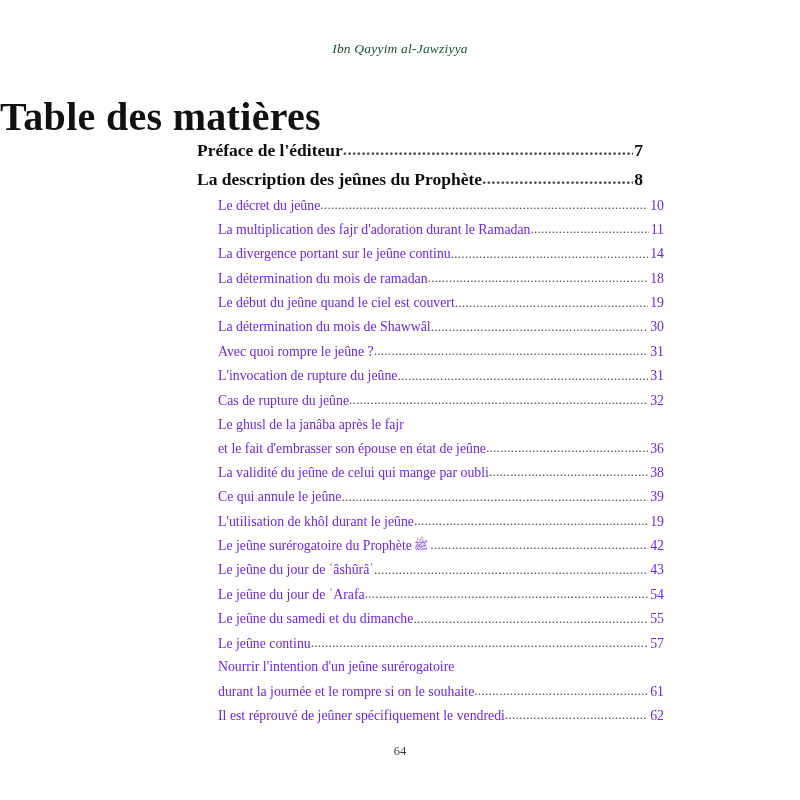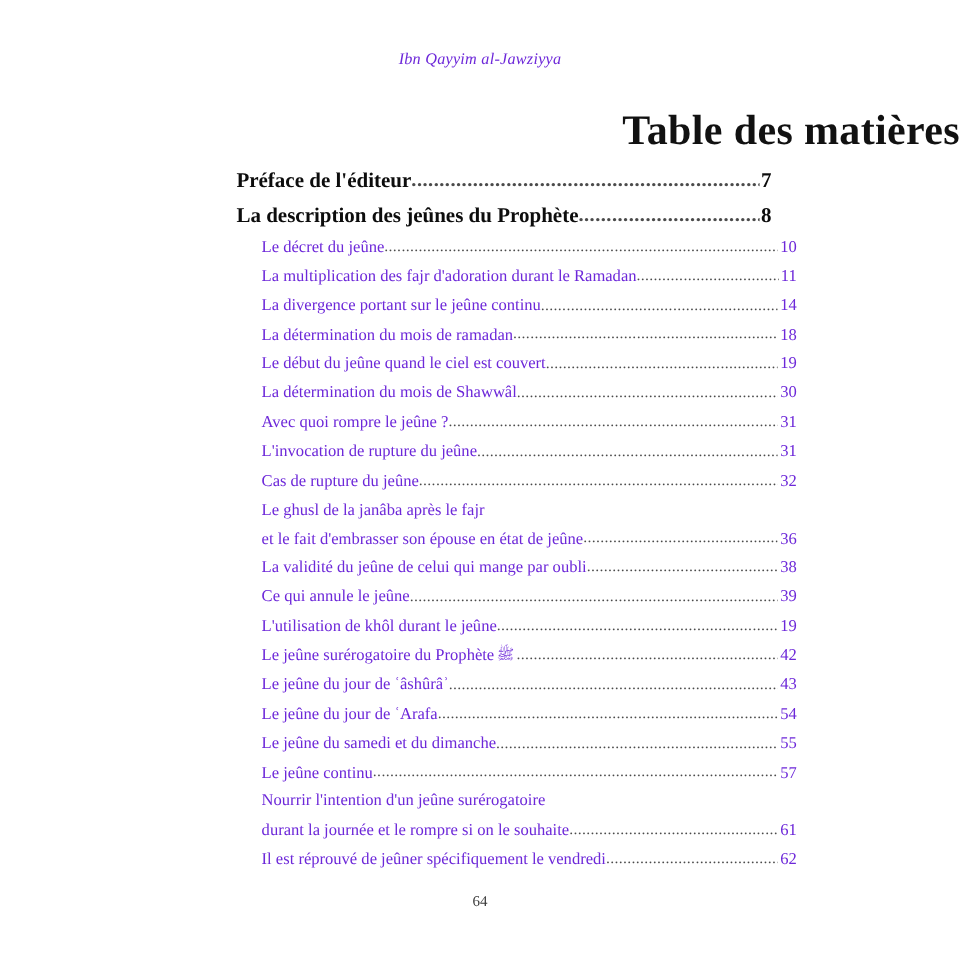--- a/index.html
+++ b/index.html
@@ -27,31 +27,31 @@
   
   .running-head {
     position: absolute;
     top: 41px;
     left: 0;
     width: 800px;
     text-align: center;
     font-style: italic;
     font-size: 13.5px;
     letter-spacing: 0.2px;
-    color: #6d28d9;
+    color: #14532d;
   }
 
   
   .doc-title {
     position: absolute;
     top: 66px;
     left: 0;
     width: 800px;
-    text-align: right;
-    font-size: 35px;
+    text-align: left;
+    font-size: 40px;
     font-weight: bold;
     letter-spacing: 0.3px;
     color: #111111;
   }
 
   
   .toc {
     position: absolute;
     top: 141px;
     left: 177px;

